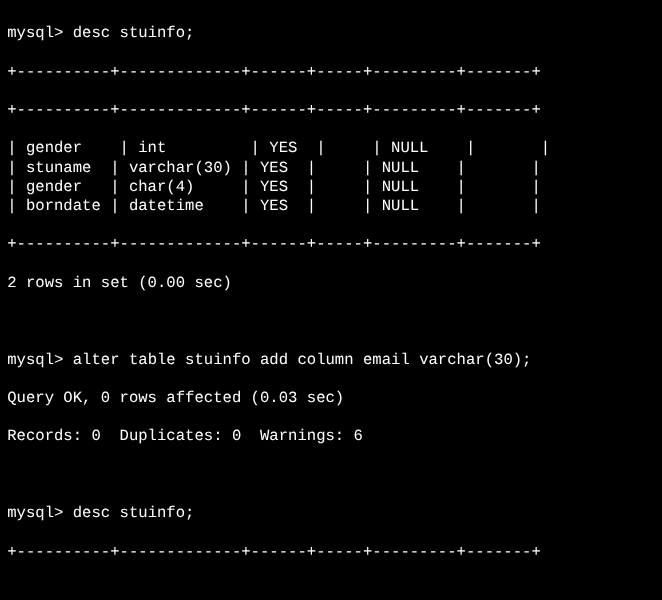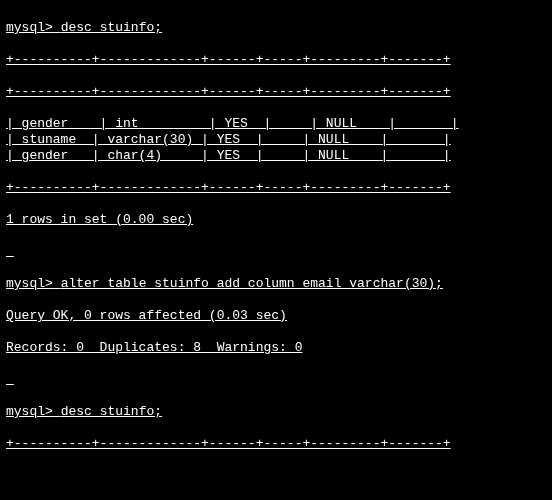--- a/index.html
+++ b/index.html
@@ -11,36 +11,36 @@
     font-size: 13px;
     line-height: 16px;
     width: 552px;
     height: 500px;
     overflow: hidden;
   }
   .terminal {
     padding: 4px 6px;
     white-space: pre;
   }
-  .line { white-space: pre; text-decoration: underline; }
+  .line { white-space: pre; }
 </style>
 </head>
 <body>
 
 <div class="terminal">
 <div class="line"><span>mysql&gt;</span> <span>desc stuinfo;</span></div>
 <div class="line">+----------+-------------+------+-----+---------+-------+</div>
 <div class="line">+----------+-------------+------+-----+---------+-------+</div>
-<div><div class="line">| gender    | int         | YES  |     | NULL    |       |</div><div class="line">| stuname  | varchar(30) | YES  |     | NULL    |       |</div><div class="line">| gender   | char(4)     | YES  |     | NULL    |       |</div></div>
+<div><div class="line">| gender    | int         | YES  |     | NULL    |       |</div><div class="line">| stuname  | varchar(30) | YES  |     | NULL    |       |</div><div class="line">| gender   | char(4)     | YES  |     | NULL    |       |</div><div class="line">| borndate | datetime    | YES  |     | NULL    |       |</div></div>
 <div class="line">+----------+-------------+------+-----+---------+-------+</div>
-<div class="line">1 rows in set (0.00 sec)</div>
+<div class="line">2 rows in set (0.00 sec)</div>
 <div class="line">&nbsp;</div>
 <div class="line"><span>mysql&gt;</span> <span>alter table stuinfo add column email varchar(30);</span></div>
 <div class="line">Query OK, 0 rows affected (0.03 sec)</div>
-<div class="line">Records: 0  Duplicates: 8  Warnings: 0</div>
+<div class="line">Records: 0  Duplicates: 0  Warnings: 6</div>
 <div class="line">&nbsp;</div>
 <div class="line"><span>mysql&gt;</span> <span>desc stuinfo;</span></div>
 <div class="line">+----------+-------------+------+-----+---------+-------+</div>
 
 
 
 
 
 </div>
 

